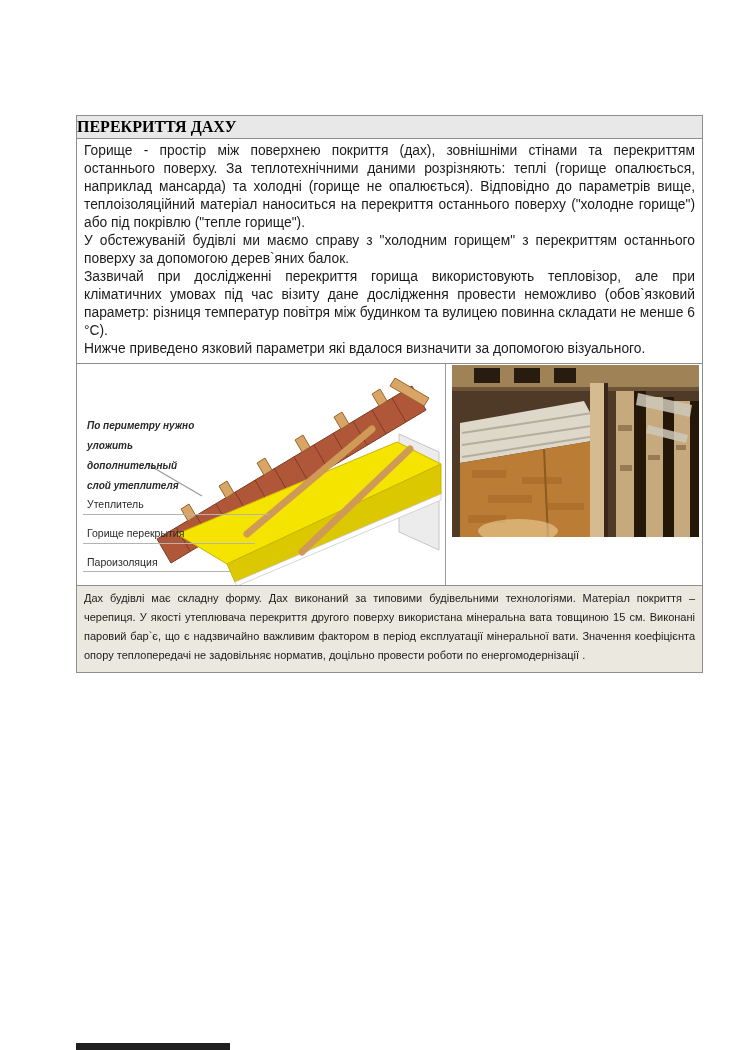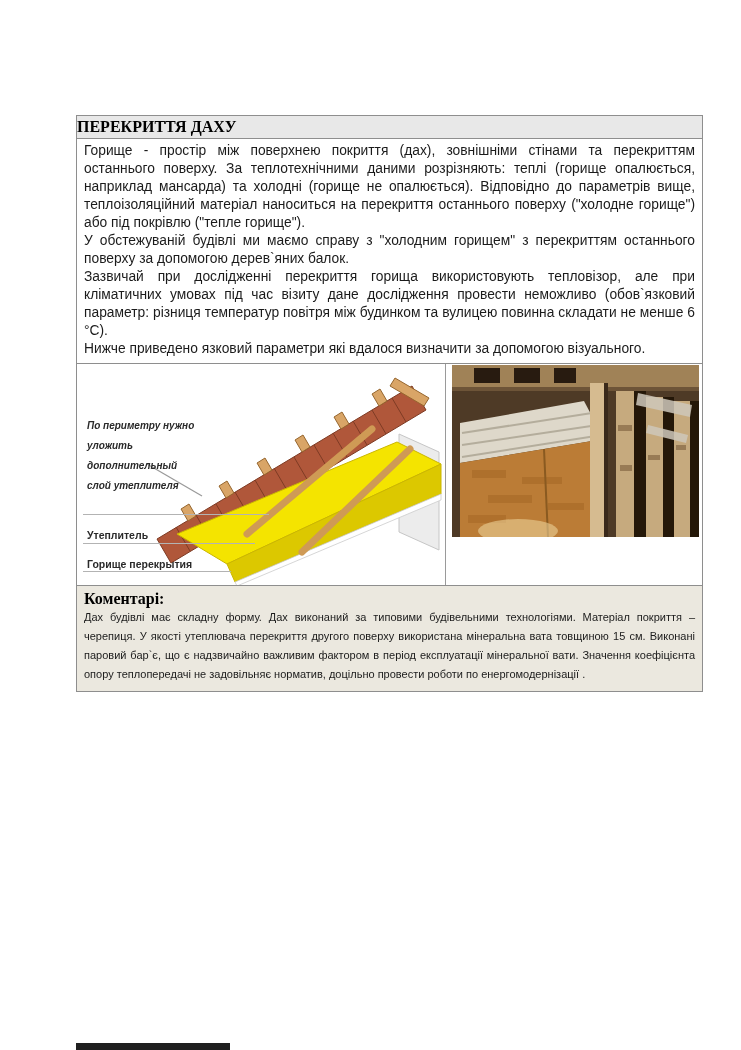--- a/index.html
+++ b/index.html
@@ -18,21 +18,21 @@
   .body-text p { font-size:13.8px; line-height:18px; text-align:justify; color:#1b1b1b; }
 
   .figures-row { display:flex; height:222px; border-bottom:1px solid #8e8e8e; background:#fff; }
   .cell-diagram { position:relative; width:369px; border-right:1px solid #9a9a9a; overflow:hidden; }
   .cell-photo   { position:relative; flex:1; overflow:hidden; }
 
   .diagram-svg { position:absolute; left:0; top:0; }
 
   .diagram-callout { position:absolute; left:10px; top:52px; width:150px;
      font-size:10px; font-weight:bold; line-height:20px; color:#2a2a2a; white-space:pre-line;font-style:italic; }
-  .diagram-label { position:absolute; left:10px; font-size:10.5px; font-weight:bold; color:#2a2a2a;margin-top:31px; }
+  .diagram-label { position:absolute; left:10px; font-size:10.5px; font-weight:normal; color:#2a2a2a; }
   .lbl-1 { top:134px; } .lbl-2 { top:163px; } .lbl-3 { top:192px; }
   .label-line { position:absolute; height:1px; background:#b3b3b3; left:6px; }
   .line-1 { top:150px; width:186px; } .line-2 { top:179px; width:172px; } .line-3 { top:207px; width:148px; }
 
   .photo-frame { position:absolute; left:6px; top:1px; width:247px; height:172px; overflow:hidden; }
 
   .comments { background:#ebe8df; padding:3px 7px 7px 7px; }
   .comments-title { font-family:"Liberation Serif", serif; font-weight:bold; font-size:16px; line-height:19px; color:#000; }
   .comments-body  { font-size:11px; line-height:19px; text-align:justify; color:#1b1b1b; }
 
@@ -167,20 +167,19 @@
                 <rect x="168" y="100" width="12" height="6"></rect>
               <rect x="196" y="90" width="12" height="5"></rect>
                 <rect x="224" y="80" width="10" height="5"></rect>
             </g>
           </svg>
         </div>
       </div>
     </div>
 
     <div class="comments">
-      <div class="comments-title">Коментарі:</div>
       <div class="comments-body">Дах будівлі має складну форму. Дах виконаний за типовими будівельними технологіями. Матеріал покриття – черепиця. У якості утеплювача перекриття другого поверху використана мінеральна вата товщиною 15 см. Виконані  паровий бар`є, що є надзвичайно важливим фактором в період експлуатації мінеральної вати. Значення коефіцієнта опору теплопередачі не задовільняє норматив, доцільно провести роботи по енергомодернізації .</div>
     </div>
 
   </div>
 
   <div class="next-section-partial"></div>
 </div>
 
 </body></html>

